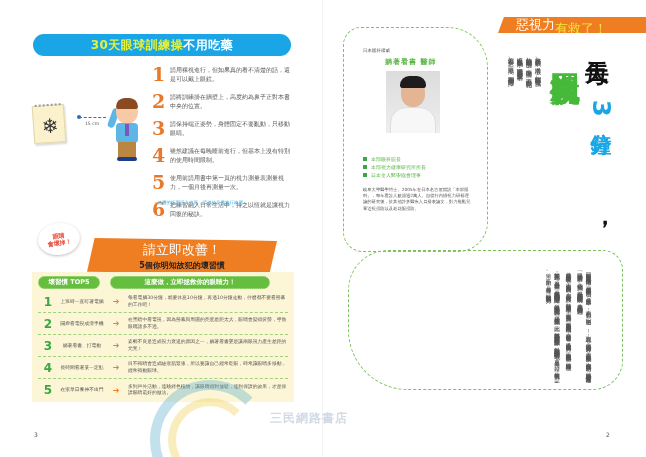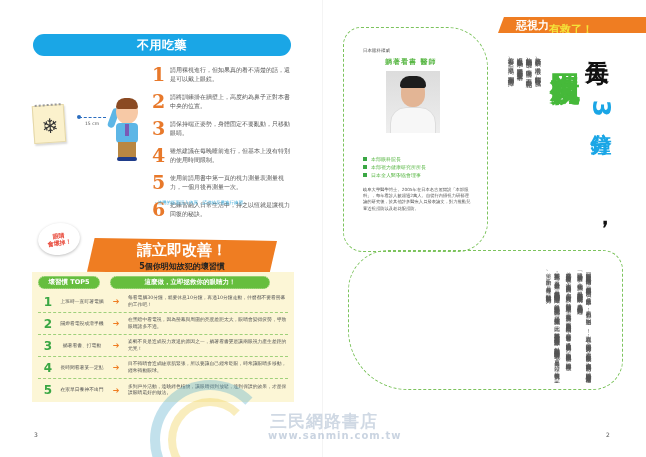--- a/index.html
+++ b/index.html
@@ -35,21 +35,21 @@
   .boy .legs { position: absolute; left: 10px; top: 42px; width: 18px; height: 16px; background: #b98742; }
   .boy .shoes { position: absolute; left: 9px; top: 57px; width: 20px; height: 4px; background: #1f3c8a; border-radius: 2px; }
   .boy .arm { position: absolute; left: 2px; top: 8px; width: 7px; height: 20px; background: #5db6e6; border-radius: 4px; transform: rotate(20deg); }
 
   
   .cloud { position: absolute; left: 38px; top: 223px; width: 42px; height: 32px; background: #fff; border-radius: 50%; box-shadow: 0 1px 3px rgba(0,0,0,0.25); display: flex; flex-direction: column; align-items: center; justify-content: center; transform: rotate(-8deg); }
   .cloud span { font-size: 6px; font-weight: bold; color: #e9493a; line-height: 7px; }
 
   
   .banner-orange { position: absolute; left: 87px; top: 238px; width: 190px; height: 36px; background: #ef7d22; clip-path: polygon(4% 0, 100% 8%, 96% 100%, 0 94%); display: flex; flex-direction: column; align-items: center; justify-content: center; }
-  .banner-orange .t1 { font-size: 15px; font-weight: bold; color: #fff; }
+  .banner-orange .t1 { font-size: 13px; font-weight: normal; color: #fff; }
   .banner-orange .t2 { font-size: 8px; font-weight: bold; color: #222; margin-top: 1px; }
 
   
   .habits { position: absolute; left: 32px; top: 272px; width: 262px; height: 130px; background: #fcf6d6; padding: 4px 6px; }
   .habit-header { display: flex; gap: 10px; margin-bottom: 2px; }
   .pill { background: #66be3e; color: #fff; font-size: 6.5px; font-weight: bold; height: 13px; border-radius: 7px; display: flex; align-items: center; justify-content: center; border: 1px dotted #b9e39b; }
   .pill.left { width: 62px; }
   .pill.right { width: 160px; text-align: center; }
   .habit-row { display: flex; align-items: center; height: 22px; border-bottom: 1px dashed #9fd07a; }
   .habit-row:last-child { border-bottom: none; }
@@ -68,48 +68,49 @@
   .doc-photo { position: absolute; left: 63px; top: 71px; width: 54px; height: 62px; background: linear-gradient(#dcdcdc, #eeeeee); overflow: hidden; }
   .doc-photo .face { position: absolute; left: 15px; top: 8px; width: 24px; height: 28px; background: #e3b595; border-radius: 45%; }
   .doc-photo .hair { position: absolute; left: 14px; top: 5px; width: 26px; height: 12px; background: #1d1d1d; border-radius: 13px 13px 4px 4px; }
   .doc-photo .coat { position: absolute; left: 4px; top: 36px; width: 46px; height: 30px; background: #f7f7f7; border-radius: 16px 16px 0 0; border: 1px solid #ddd; }
   .titles { position: absolute; left: 40px; top: 155px; }
   .title-item { font-size: 5px; color: #5bb847; line-height: 8px; display: flex; align-items: center; }
   .title-item .sq { width: 4px; height: 4px; background: #3aa744; margin-right: 4px; }
   .bio { position: absolute; left: 40px; top: 187px; width: 108px; font-size: 4.3px; line-height: 6.2px; color: #555; }
 
   .banner-save { position: absolute; left: 175px; top: 17px; width: 148px; height: 16px; background: #ef7d22; clip-path: polygon(4% 0, 100% 0, 100% 100%, 0 100%); display: flex; align-items: center; padding-left: 18px; }
-  .banner-save span { font-size: 11px; font-weight: bold; color: #fff; }
+  .banner-save span { font-size: 13px; font-weight: normal; color: #fff; }
   .banner-save .hl { color: #f4e33a; margin-top: 8px; }
 
   .vtitle { position: absolute; writing-mode: vertical-rl; font-weight: 900; line-height: 1; }
   .vtitle-black { left: 262px; top: 42px; font-size: 24px; color: #111; }
   .vtitle-green { left: 227px; top: 50px; font-size: 30px; color: #46b93a; }
   .vtitle-blue { left: 266px; top: 100px; font-size: 21px; color: #1aa6e6; }
   .vtitle-blue .num { font-size: 24px; }
   .comma { position: absolute; left: 270px; top: 200px; font-size: 24px; font-weight: 900; color: #111; }
 
   .vintro { position: absolute; left: 183px; top: 52px; height: 140px; writing-mode: vertical-rl; font-size: 6.4px; line-height: 9px; color: #555; letter-spacing: 0.6px; }
 
   .body-frame { position: absolute; left: 25px; top: 250px; width: 275px; height: 140px; border: 1.5px dashed #7cc35d; border-radius: 40px 20px 30px 60px; }
   .vbody { position: absolute; left: 38px; top: 268px; width: 232px; height: 115px; writing-mode: vertical-rl; font-family: "DejaVu Serif", "Liberation Serif", serif; font-size: 5.6px; line-height: 8.5px; color: #555; letter-spacing: 0.4px; overflow: hidden; }
   .vbody p { margin-left: 3px; }
 
   .watermark { position: absolute; left: 150px; top: 380px; width: 320px; height: 70px; pointer-events: none; }
-  .wm-text { position: absolute; left: 120px; top: 30px; font-size: 17px; color: rgba(150,170,195,0.45); font-weight: bold; letter-spacing: 1px; }
+  .wm-text { position: absolute; left: 120px; top: 30px; font-size: 12px; color: rgba(150,170,195,0.45); font-weight: bold; letter-spacing: 1px; }
   .wm-url { position: absolute; left: 118px; top: 50px; font-size: 10px; color: rgba(150,170,195,0.5); font-weight: bold; letter-spacing: 1px; }
   .wm-arc { position: absolute; border-radius: 50%; border-style: solid; border-color: transparent; }
   .wm-arc.a1 { left: 0; top: 0; width: 120px; height: 120px; border-width: 10px; border-top-color: rgba(80,170,200,0.35); border-left-color: rgba(80,170,200,0.35); }
   .wm-arc.a2 { left: 18px; top: 18px; width: 84px; height: 84px; border-width: 8px; border-top-color: rgba(240,210,90,0.4); border-left-color: rgba(240,210,90,0.4); }
 </style>
 </head>
 <body>
 
 <div class="page-left">
   <div class="banner-blue">
+    <span class="hl">30天眼球訓練操</span>
       <span>不用吃藥</span>
   </div>
 
   <div class="notepad">
     <div class="rings"></div>
     <div class="flake">❄</div>
   </div>
   <div class="arrow-dot"></div>
   <div class="arrow-line"></div>
   <div class="dist-label">15 cm</div>
@@ -253,14 +254,13 @@
     <p>本部醫生認為，視力之所以會變差，是來自大腦對眼睛看到的情報的辨識能力下降，所以「眼部疲勞」才是惡化的原因，必須想辦法活化大腦。因此，本部醫生親自開發出這一系列「視力回復眼球操」，針對眼睛和大腦的連結提出改善計畫，只要每天3分鐘，就能恢復視力，不用吃藥、動手術，是一種有趣、輕鬆就能救你的惡視力。</p>
   </div>
 
   <div class="page-num-right">2</div>
 </div>
 
 <div class="watermark">
   <div class="wm-arc a1"></div>
   <div class="wm-arc a2"></div>
   <div class="wm-text">三民網路書店</div>
-  <div class="wm-url">www.sanmin.com.tw</div>
 </div>
 
 </body></html>

